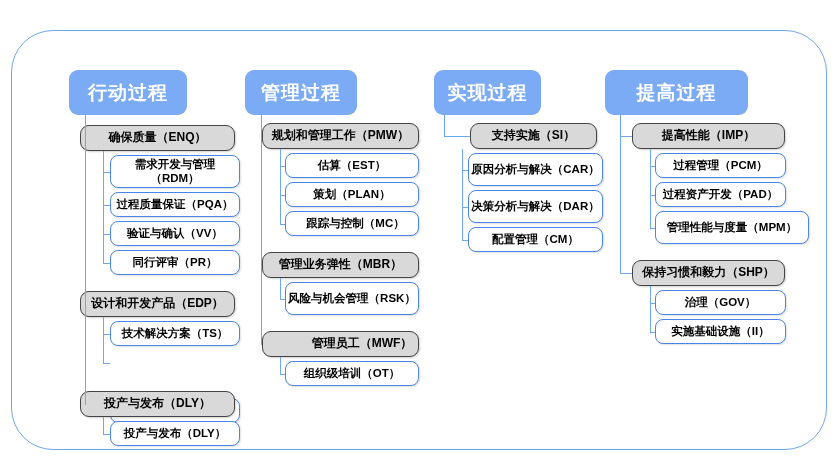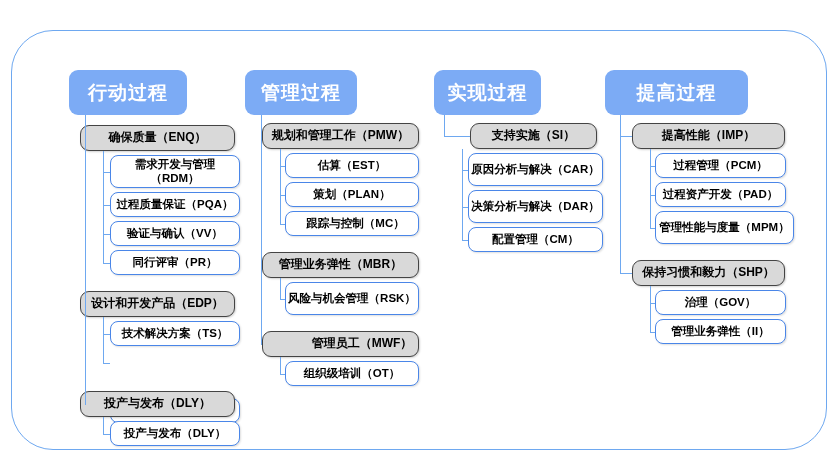--- a/index.html
+++ b/index.html
@@ -171,26 +171,26 @@
       <div class="conn conn-h" style="left: 462px; top: 239.5px; width: 6px; height: 1.4px;"></div>
       <div class="conn conn-v" style="left: 462px; top: 149px; width: 1.4px; height: 90.5px;"></div>
       <div class="conn conn-v" style="left: 444px; top: 115px; width: 1.4px; height: 21px;"></div>
       <div class="col-header" style="left: 605px; top: 70px; width: 143px; height: 45px;">提高过程</div>
       <div class="group-box" style="left: 632px; top: 123px; width: 153px; height: 26px;">提高性能（IMP）</div>
       <div class="conn conn-h" style="left: 620px; top: 136px; width: 12px; height: 1.4px;"></div>
       <div class="leaf-box" style="left: 655px; top: 153px; width: 131px; height: 25px;">过程管理（PCM）</div>
       <div class="conn conn-h" style="left: 650px; top: 165.5px; width: 5px; height: 1.4px;"></div>
       <div class="leaf-box" style="left: 655px; top: 182px; width: 131px; height: 25px;">过程资产开发（PAD）</div>
       <div class="conn conn-h" style="left: 650px; top: 194.5px; width: 5px; height: 1.4px;"></div>
-      <div class="leaf-box" style="left: 655px; top: 211px; width: 139px; height: 33px;">管理性能与度量（MPM）</div>
+      <div class="leaf-box" style="left: 655px; top: 211px; width: 154px; height: 33px;">管理性能与度量（MPM）</div>
       <div class="conn conn-h" style="left: 650px; top: 227.5px; width: 5px; height: 1.4px;"></div>
       <div class="conn conn-v" style="left: 650px; top: 149px; width: 1.4px; height: 78.5px;"></div>
       <div class="group-box" style="left: 632px; top: 260px; width: 153px; height: 26px;">保持习惯和毅力（SHP）</div>
       <div class="conn conn-h" style="left: 620px; top: 273px; width: 12px; height: 1.4px;"></div>
       <div class="leaf-box" style="left: 655px; top: 290px; width: 131px; height: 25px;">治理（GOV）</div>
       <div class="conn conn-h" style="left: 650px; top: 302.5px; width: 5px; height: 1.4px;"></div>
-      <div class="leaf-box" style="left: 655px; top: 319px; width: 131px; height: 25px;">管理业务弹性（II）</div>
+      <div class="leaf-box" style="left: 655px; top: 319px; width: 131px; height: 25px;">实施基础设施（II）</div>
       <div class="conn conn-h" style="left: 650px; top: 331.5px; width: 5px; height: 1.4px;"></div>
       <div class="conn conn-v" style="left: 650px; top: 286px; width: 1.4px; height: 45.5px;"></div>
       <div class="conn conn-v" style="left: 620px; top: 115px; width: 1.4px; height: 158px;"></div>
     </div>
 
 </div>
 
 </body></html>

